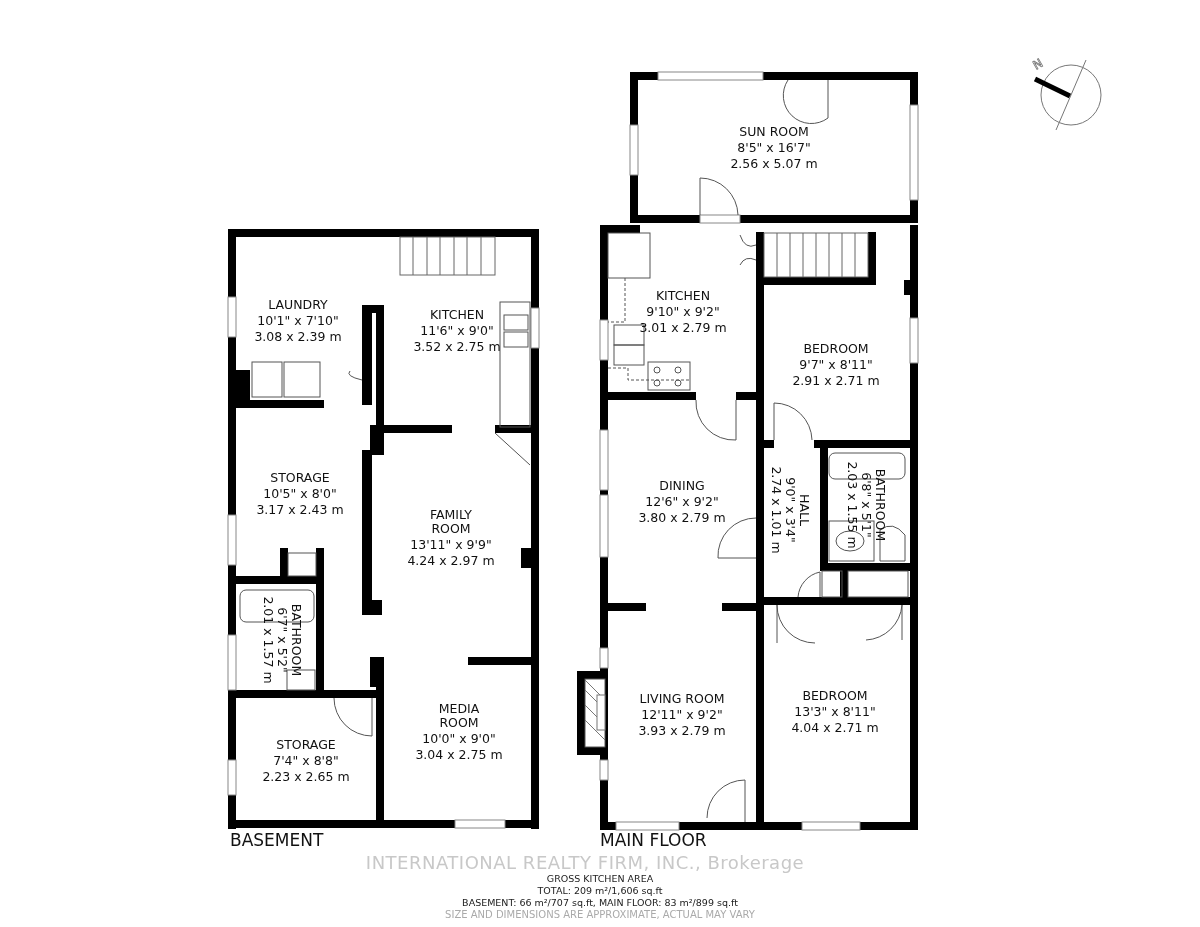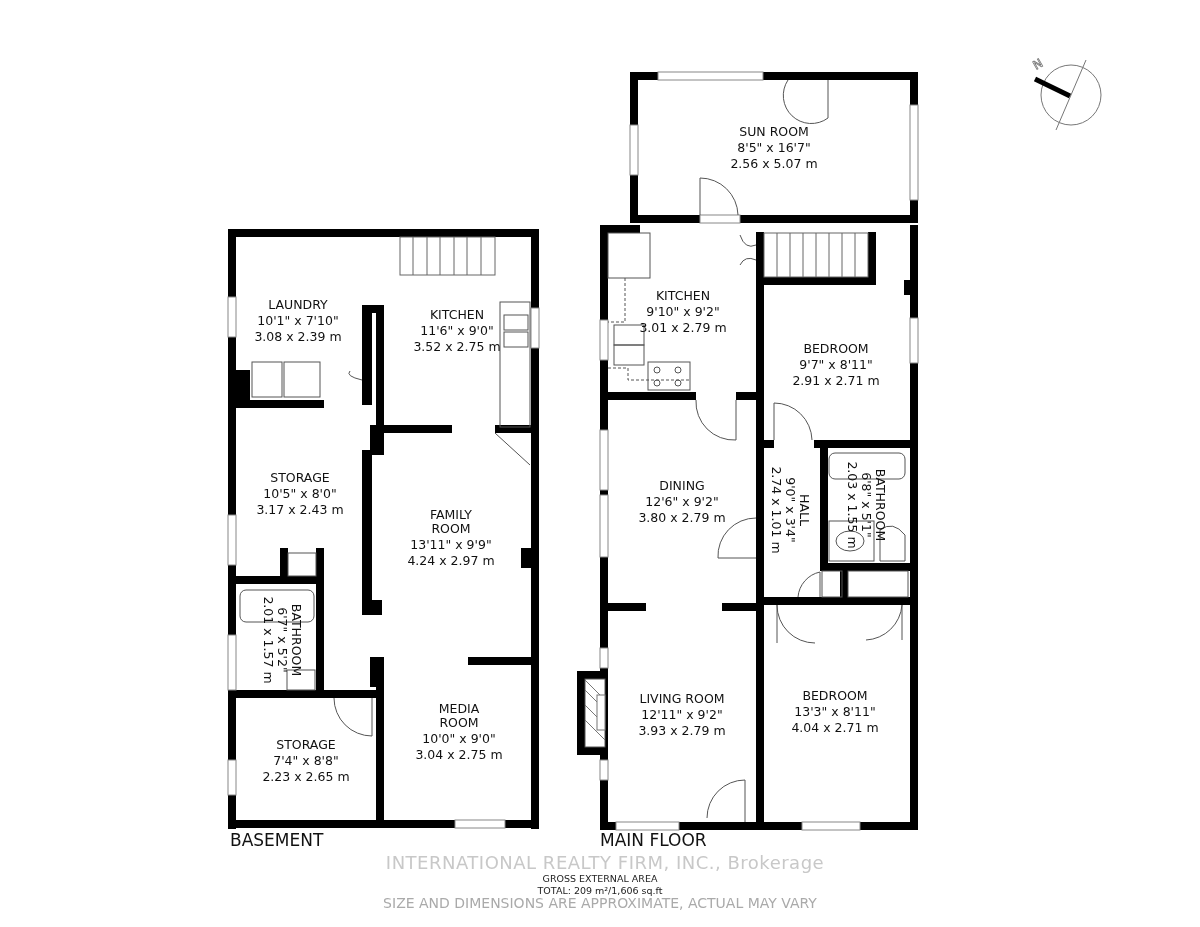--- a/index.html
+++ b/index.html
@@ -1,23 +1,23 @@
 <!DOCTYPE html>
 <html><head>
   <meta charset="utf-8">
   <style>
     html, body { margin: 0; padding: 0; background: #ffffff; }
     body { width: 1200px; height: 927px; position: relative; overflow: hidden; font-family: "DejaVu Sans", sans-serif; }
     svg { position: absolute; left: 0; top: 0; }
     .room-label { font-family: "DejaVu Sans", sans-serif; font-size: 12.5px; fill: #111; text-anchor: middle; }
     .floor-label { font-family: "DejaVu Sans", sans-serif; font-size: 17px; fill: #111; }
-    .watermark { position: absolute; left: 360px; top: 852px; width: 490px; font-family: "DejaVu Sans", sans-serif; font-size: 18px; color: #c8c8c8; letter-spacing: 0.5px; white-space: nowrap; text-align: center; }
+    .watermark { position: absolute; left: 340px; top: 852px; width: 490px; font-family: "DejaVu Sans", sans-serif; font-size: 18px; color: #c8c8c8; letter-spacing: 0.5px; white-space: nowrap; text-align: center; }
     .area-block { position: absolute; left: 0; top: 873px; width: 1200px; text-align: center; font-family: "DejaVu Sans", sans-serif; color: #222; }
     .area-line { font-size: 9.5px; line-height: 12px; }
-    .area-line.disclaimer { color: #aaa; font-size: 14px; }
+    .area-line.disclaimer { color: #aaa; font-size: 10px; }
   </style>
 </head>
 <body>
 
 <svg width="1200" height="927" viewBox="0 0 1200 927">
 
   <g fill="#000">
 
     <rect x="228" y="229" width="311" height="8"></rect>
     <rect x="228" y="229" width="8" height="600"></rect>
@@ -277,16 +277,17 @@
   <g>
     <circle cx="1071" cy="95" r="30" fill="none" stroke="#777" stroke-width="1"></circle>
     <line x1="1056" y1="130" x2="1086" y2="60" stroke="#777" stroke-width="1"></line>
     <line x1="1035" y1="79" x2="1070" y2="96" stroke="#000" stroke-width="5"></line>
     <text x="1036" y="70" font-family="DejaVu Sans, sans-serif" font-size="12" fill="#fff" stroke="#777" stroke-width="0.8" transform="rotate(-30 1036 70)">N</text>
   </g>
 </svg>
 
 <div class="watermark">INTERNATIONAL REALTY FIRM, INC., Brokerage</div>
 <div class="area-block">
-  <div class="area-line">GROSS EXTERNAL AREA</div>
+  <div class="area-line">GROSS KITCHEN AREA</div>
   <div class="area-line">TOTAL: 209 m²/1,606 sq.ft</div>
+  <div class="area-line">BASEMENT: 66 m²/707 sq.ft, MAIN FLOOR: 83 m²/899 sq.ft</div>
   <div class="area-line disclaimer">SIZE AND DIMENSIONS ARE APPROXIMATE, ACTUAL MAY VARY</div>
 </div>
 
 </body></html>

